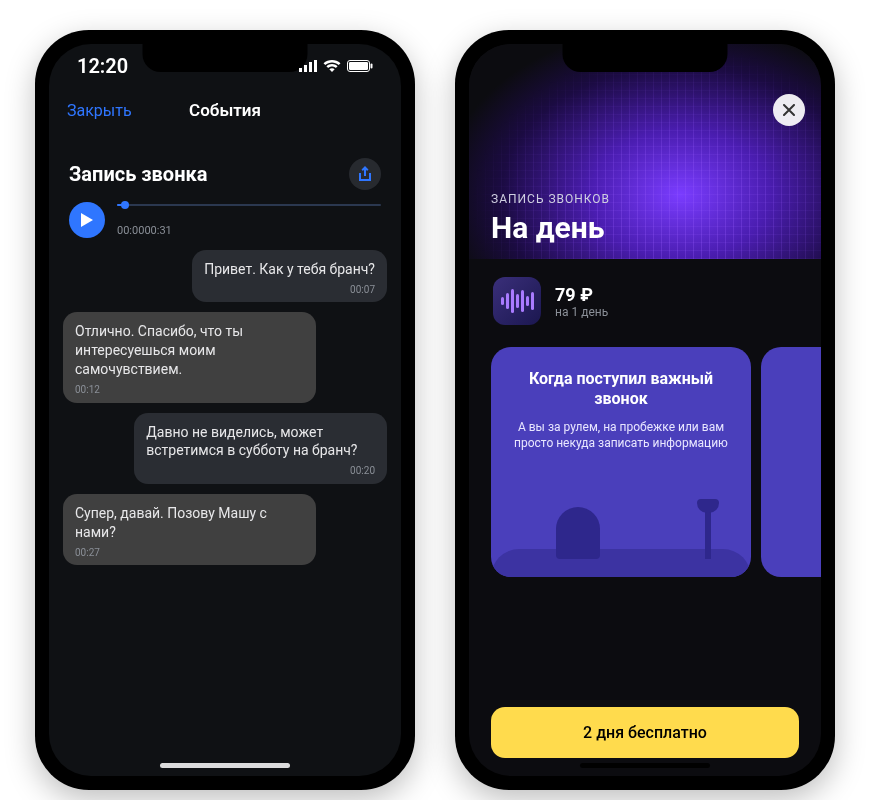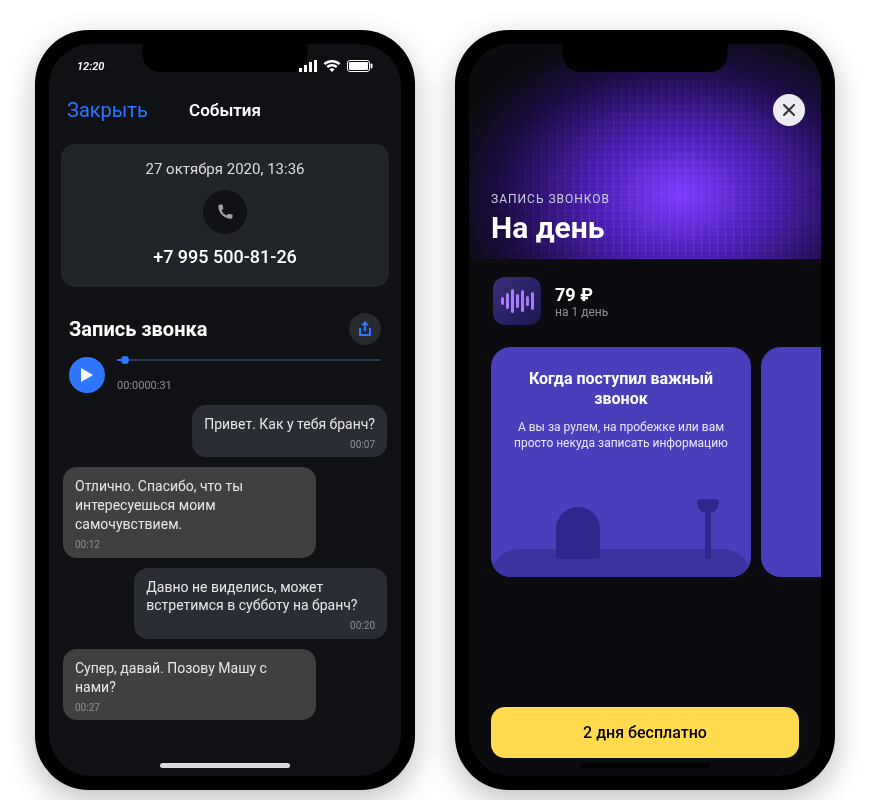--- a/index.html
+++ b/index.html
@@ -47,38 +47,38 @@
     position:absolute; bottom:8px; left:50%; transform:translateX(-50%);
     width:130px; height:5px; background:#fff; opacity:.85; border-radius:3px;
     z-index:30;
   }
 
   
   .status-bar {
     height: 44px;
     display:flex; align-items:center; justify-content:space-between;
     padding: 0 28px;
-    font-size: 11px; font-weight:600;
-    position:relative; z-index:25;font-style:italic;
+    font-size: 20px; font-weight:600;
+    position:relative; z-index:25;
   }
   .status-right { display:flex; align-items:center; gap:6px; }
   .status-right svg { display:block; }
   .batt-body{ stroke:#fff; }
   .batt-fill{ fill:#fff; }
   .batt-yellow .batt-fill{ fill:#ffcc00; }
   .batt-yellow .batt-body{ stroke:#ffcc00; }
 
   
   .nav {
     display:flex; align-items:center; justify-content:center;
     height:44px; position:relative;
     font-size:17px; font-weight:600;
   }
   .nav .close {
-    position:absolute; left:18px; color:#2f76ff; font-weight:400; font-size:20px;
+    position:absolute; left:18px; color:#2f76ff; font-weight:400; font-size:16px;
   }
   .call-info {
     margin:12px 12px 0;
     background:#212428;
     border-radius:14px;
     text-align:center;
     padding:16px 12px 20px;
   }
   .call-info .dt { font-size:15px; color:#ddd; margin-bottom:12px; }
   .call-circle{
@@ -237,29 +237,20 @@
             <rect x="23.5" y="3.5" width="2" height="5" rx="1" fill="#fff"></rect>
           </svg>
       </span>
     </div>
 
     <div class="nav">
       <span class="close">Закрыть</span>
       <span>События</span>
     </div>
 
-    <div class="call-info">
-      <div class="dt">27 октября 2020, 13:36</div>
-      <div class="call-circle">
-        <svg width="20" height="20" viewBox="0 0 24 24" fill="none">
-            <path d="M6 3c-1 0-2 1-2 2 0 8 7 15 15 15 1 0 2-1 2-2v-3l-5-1-2 2c-3-1-5-3-6-6l2-2-1-5H6z" fill="#9aa0a8"></path>
-          </svg>
-      </div>
-      <div class="num">+7 995 500-81-26</div>
-    </div>
 
     <div class="section-head">
       <h2>Запись звонка</h2>
       <div class="share-btn">
         <svg width="14" height="16" viewBox="0 0 14 16">
             <path d="M7 0 L3.5 3.5 L4.9 4.9 L6 3.8 V10 H8 V3.8 L9.1 4.9 L10.5 3.5 Z M1 7 V15 H13 V7 H11 V13 H3 V7 Z" fill="#2f76ff"></path>
           </svg>
       </div>
     </div>
 

